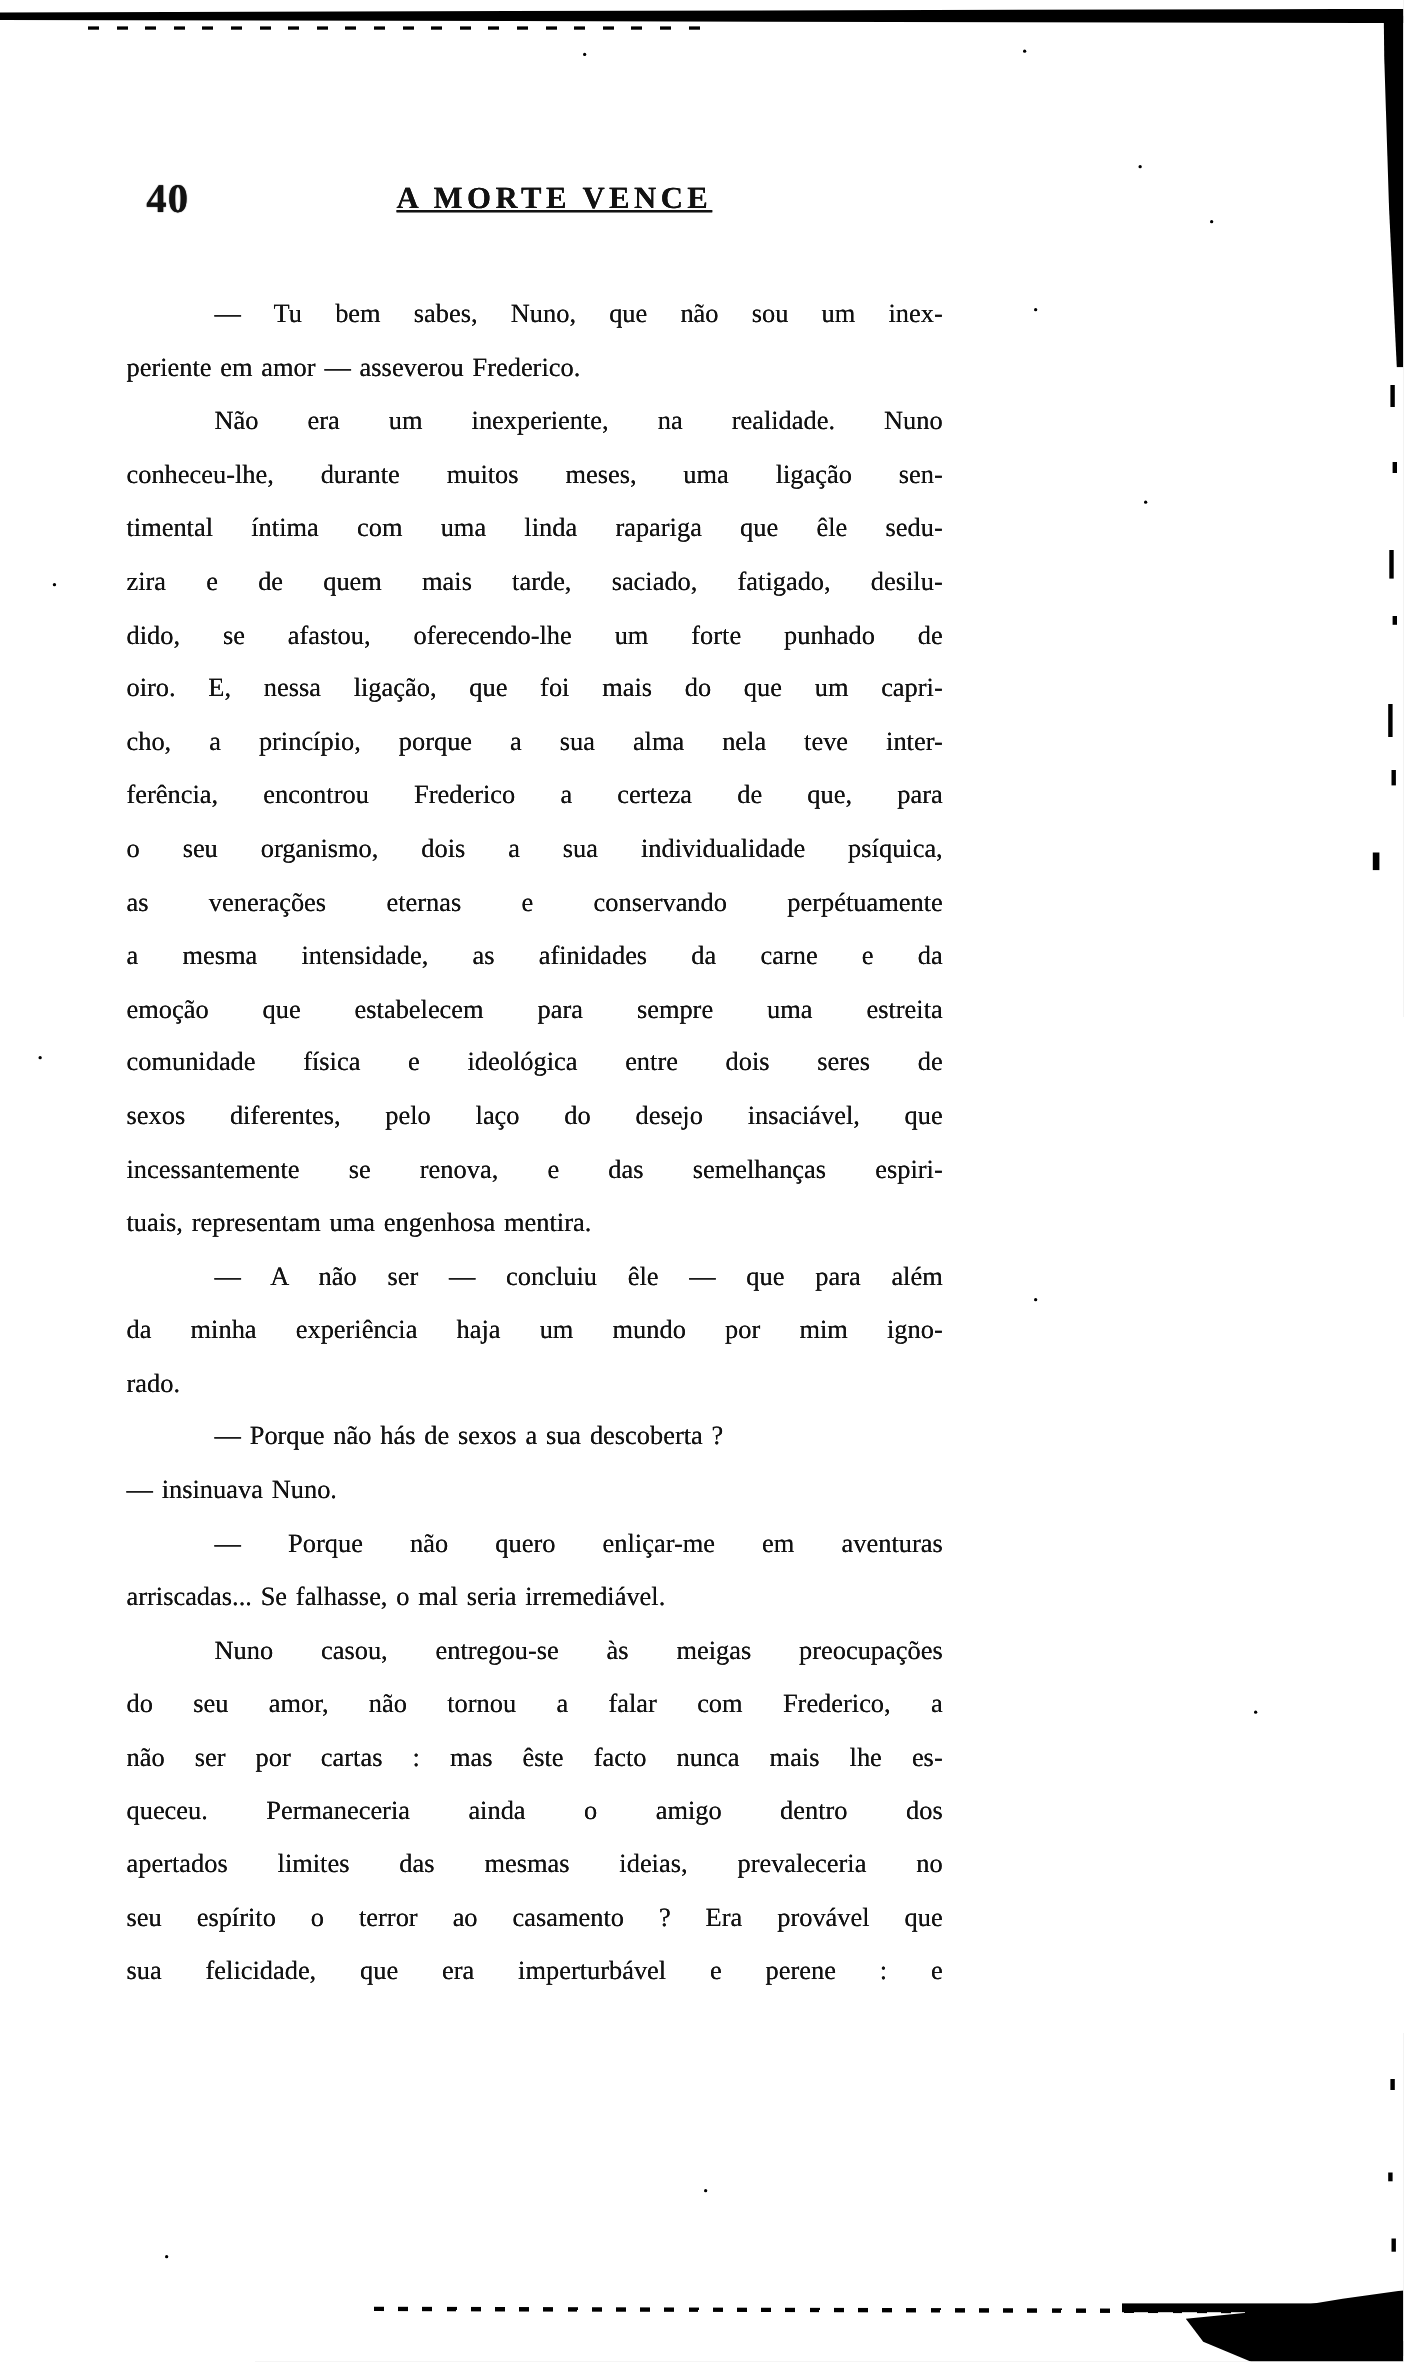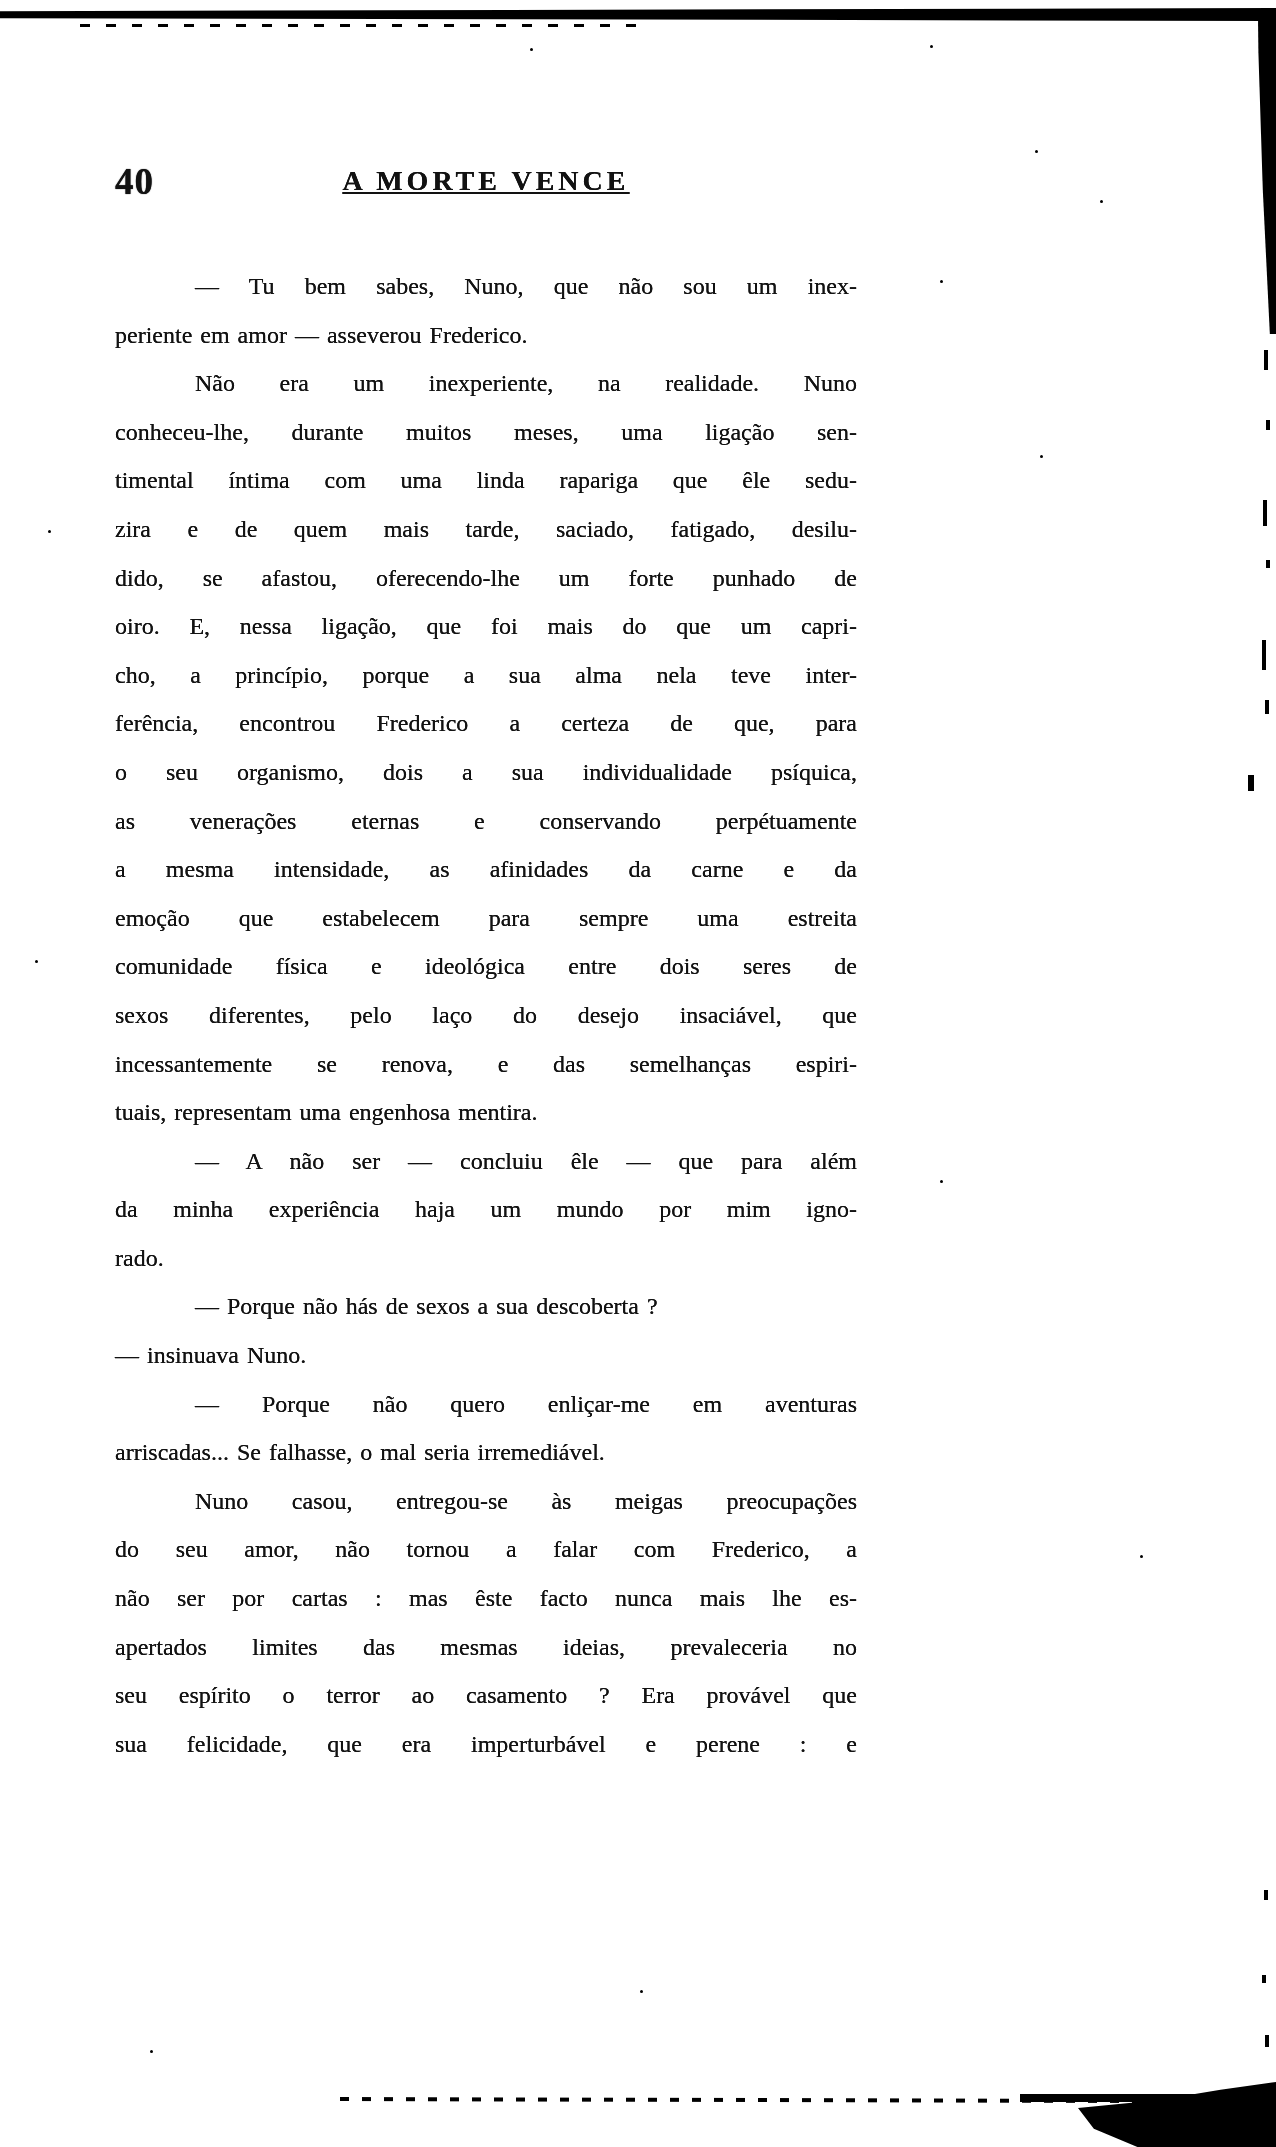--- a/index.html
+++ b/index.html
@@ -24,21 +24,21 @@
   .bottom-line { left: 340px; top: 2098px; width: 800px; height: 4px;
     background: repeating-linear-gradient(90deg,#000 0 9px,transparent 9px 22px);
     transform: rotate(0.15deg); }
   .bottom-line2 { left: 1020px; top: 2094px; width: 200px; height: 8px; }
   .bottom-blob { left: 1078px; top: 2082px; width: 198px; height: 65px;
     clip-path: polygon(0 40%, 40% 28%, 72% 12%, 100% 0, 100% 100%, 30% 100%, 8% 72%); }
   .bottom-streak { left: 1120px; top: 2128px; width: 156px; height: 14px;
     clip-path: polygon(0 40%, 100% 0, 100% 100%, 6% 100%); }
   .speck { position: absolute; background: #000; width: 3px; height: 3px; border-radius: 50%; }
   
-  .header { position: absolute; left: 115px; top: 160px; width: 742px; height: 46px; }
+  .header { position: absolute; left: 133px; top: 160px; width: 742px; height: 46px; }
   .page-num {
     position: absolute; left: 0; top: 0;
     font-size: 37px; font-weight: bold; letter-spacing: 1px;
     text-shadow: 0 0 1px #000;
   }
   .running-title {
     position: absolute; left: 0; right: 0; top: 5px;
     text-align: center;
     font-size: 28px; letter-spacing: 4px; font-weight: bold;
     text-shadow: 0 0 0.5px #000;
@@ -123,18 +123,19 @@
       <div class="line indent just">— A não ser — concluiu êle — que para além</div>
       <div class="line just">da minha experiência haja um mundo por mim igno-</div>
       <div class="line">rado.</div>
       <div class="line indent">— Porque não hás de sexos a sua descoberta ?</div>
       <div class="line">— insinuava Nuno.</div>
       <div class="line indent just">— Porque não quero enliçar-me em aventuras</div>
       <div class="line">arriscadas... Se falhasse, o mal seria irremediável.</div>
       <div class="line indent just">Nuno casou, entregou-se às meigas preocupações</div>
       <div class="line just">do seu amor, não tornou a falar com Frederico, a</div>
       <div class="line just">não ser por cartas : mas êste facto nunca mais lhe es-</div>
+      <div class="line just">queceu. Permaneceria ainda o amigo dentro dos</div>
       <div class="line just">apertados limites das mesmas ideias, prevaleceria no</div>
       <div class="line just">seu espírito o terror ao casamento ? Era provável que</div>
       <div class="line just">sua felicidade, que era imperturbável e perene : e</div>
     </div>
 
 </div>
 
 </body></html>

